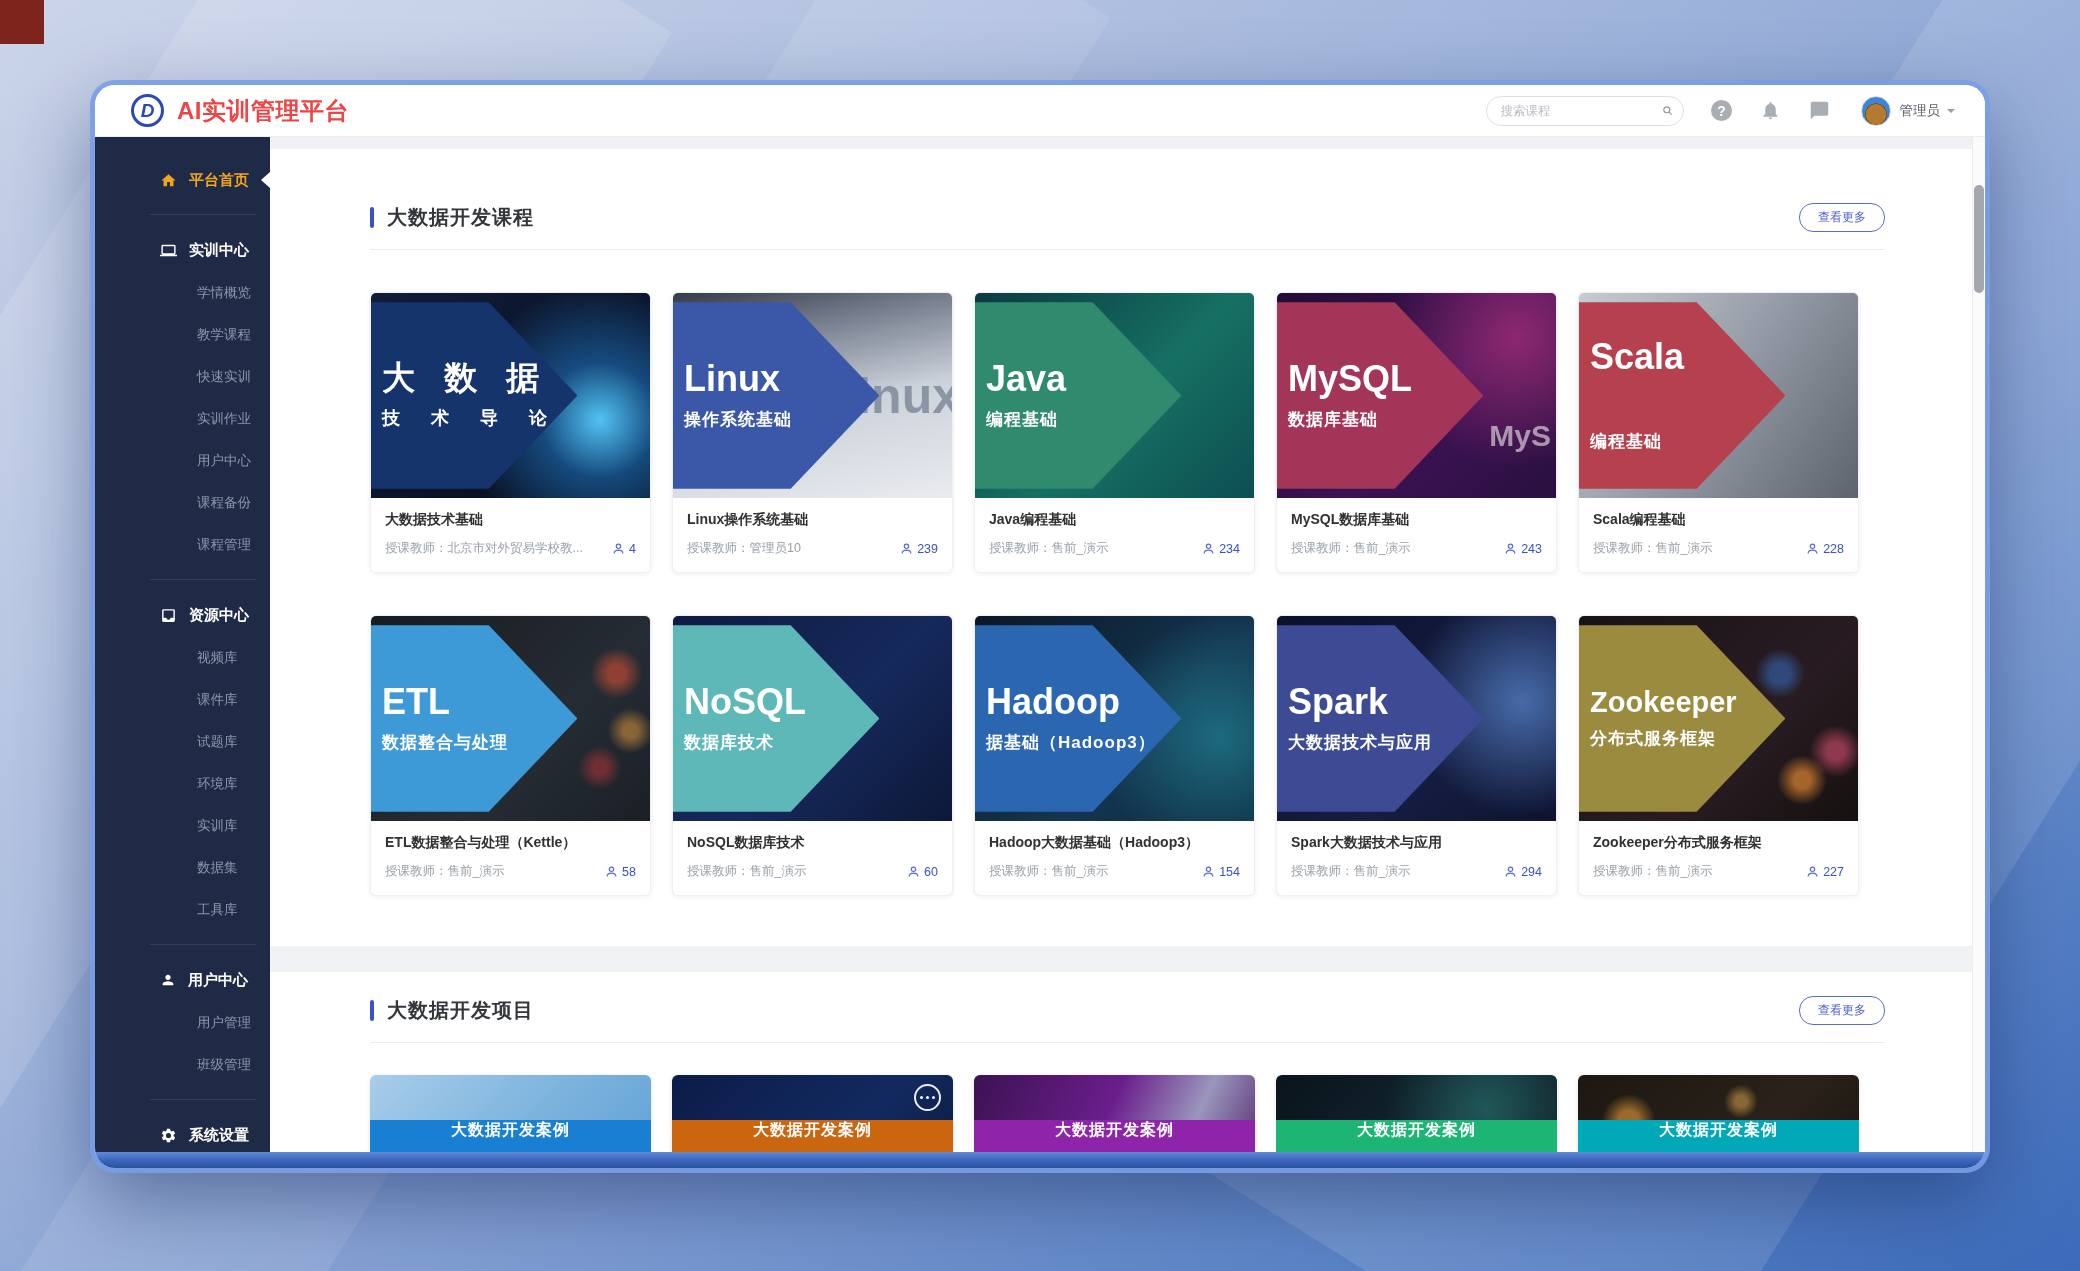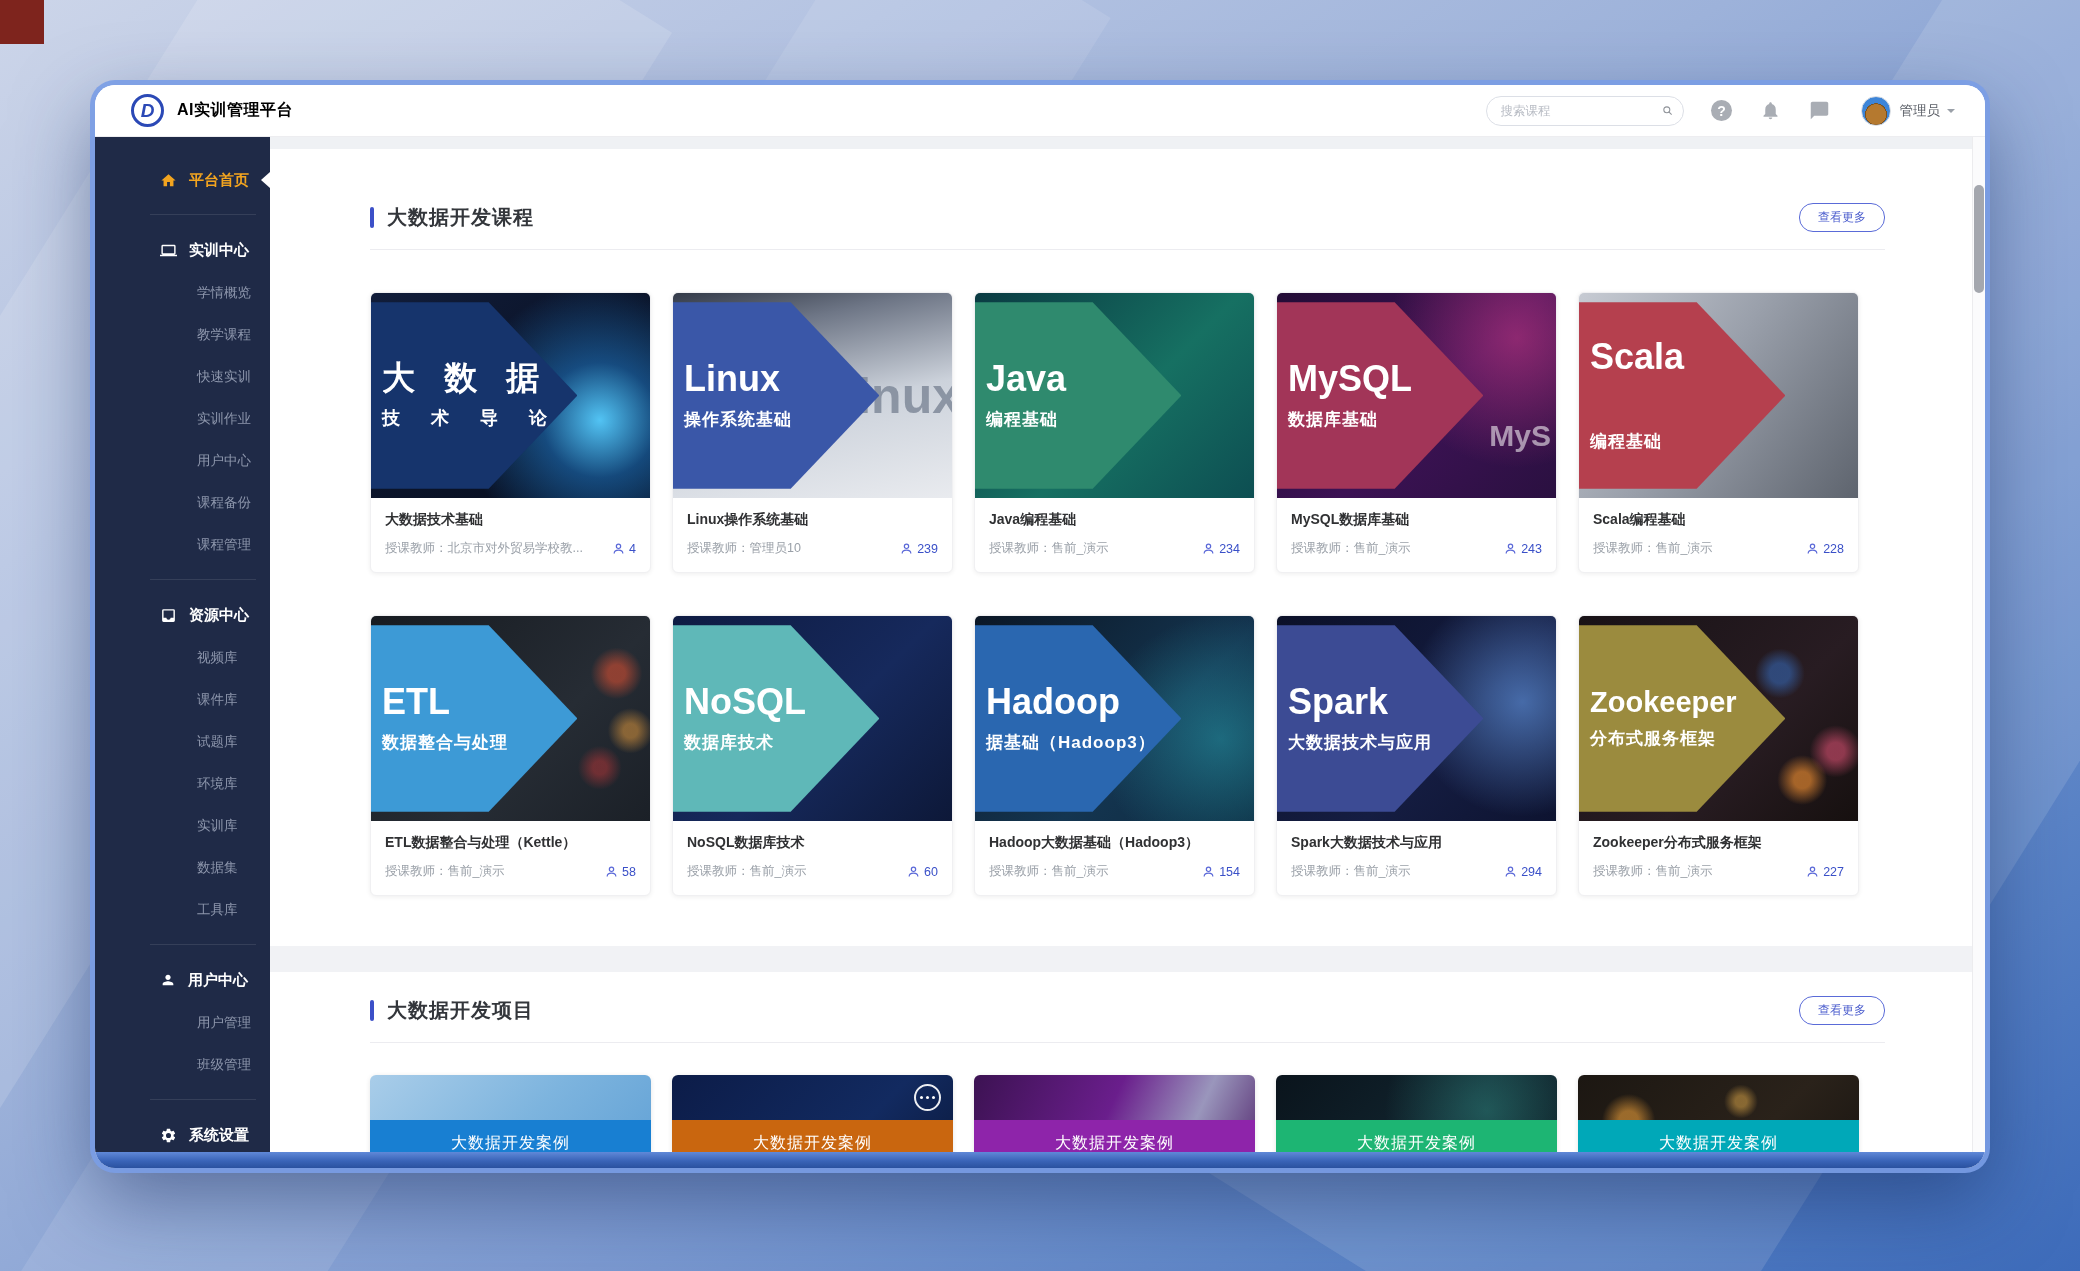--- a/index.html
+++ b/index.html
@@ -16,21 +16,21 @@
   
   .window { position:absolute; left:95px; top:85px; width:1890px; height:1083px;
     background:#ffffff; border-radius:20px; overflow:hidden; display:flex; flex-direction:column;
     box-shadow:0 0 0 5px rgba(122,157,229,.9), 0 30px 80px rgba(18,40,92,.5); }
 
   
   .app-header { height:52px; flex:0 0 52px; display:flex; align-items:center;
     padding:0 30px 0 36px; background:#fff; border-bottom:1px solid #ededf0; z-index:5; }
   .logo { width:33px; height:33px; border-radius:50%; border:3px solid #2b49b6; color:#2b49b6;
     display:flex; align-items:center; justify-content:center; font-weight:800; font-size:19px; font-style:italic; }
-  .app-title { margin-left:13px; font-size:16px; font-weight:700; color:#000000; letter-spacing:.5px; }
+  .app-title { margin-left:13px; font-size:24px; font-weight:700; color:#ef4444; letter-spacing:.5px; }
   .hdr-right { margin-left:auto; display:flex; align-items:center; }
   .search-box { width:198px; height:30px; border:1px solid #dcdfe6; border-radius:15px;
     display:flex; align-items:center; padding:0 10px 0 14px; }
   .search-box input { border:none; outline:none; flex:1; font-size:12.5px; color:#606266;
     font-family:inherit; background:transparent; }
   .search-box input::placeholder { color:#b8bcc4; }
   .hicon { width:22px; height:22px; margin-left:27px; display:flex; align-items:center;
     justify-content:center; cursor:pointer; }
   .icon-help { width:21px; height:21px; border-radius:50%; background:#a9adb4; color:#fff;
     font-size:14px; font-weight:700; display:flex; align-items:center; justify-content:center; }
@@ -124,21 +124,21 @@
   .r3 .pcard:nth-child(2) .pthumb { background:linear-gradient(135deg,#0c1c48 0%,#122a60 60%,#0a1738 100%); }
   .r3 .pcard:nth-child(3) .pthumb { background:linear-gradient(115deg,#3c1252 0%,#6a1e8c 45%,#9a96bc 72%,#4a1a64 100%); }
   .r3 .pcard:nth-child(4) .pthumb { background:
     radial-gradient(circle at 75% 30%, rgba(70,210,190,.3), transparent 45%),
     linear-gradient(135deg,#0a141c 0%,#11242e 55%,#0c1a22 100%); }
   .r3 .pcard:nth-child(5) .pthumb { background:
     radial-gradient(circle at 18% 38%, rgba(255,172,62,.55) 0 4%, transparent 11%),
     radial-gradient(circle at 58% 22%, rgba(255,192,82,.45) 0 3%, transparent 9%),
     linear-gradient(135deg,#1c1712 0%,#2a221a 60%,#171310 100%); }
   .pbanner { position:absolute; top:45px; left:0; right:0; height:34px; display:flex;
-    align-items:flex-end; justify-content:center; color:#fff; font-size:16px; font-weight:400; letter-spacing:1px; }
+    align-items:flex-start; justify-content:center; color:#fff; font-size:16px; font-weight:700; letter-spacing:1px; }
   .more-dots { display:none; position:absolute; top:9px; right:12px; width:27px; height:27px;
     border:2px solid rgba(255,255,255,.92); border-radius:50%;
     align-items:center; justify-content:center; gap:2.5px; }
   .more-dots i { width:3.5px; height:3.5px; background:#fff; border-radius:50%; }
   .r3 .pcard:nth-child(2) .more-dots { display:flex; }
 
   
   .sb-track { position:absolute; right:0; top:0; bottom:0; width:13px; background:#fbfbfc; border-left:1px solid #ececee; }
   .sb-thumb { position:absolute; right:1.5px; top:48px; width:10px; height:108px; background:#a4a7ae; border-radius:5px; cursor:pointer; }
   .bottom-bar { height:16px; flex:0 0 16px; background:linear-gradient(180deg,#6089d8 0%,#3a64b8 55%,#2a519f 100%); }

